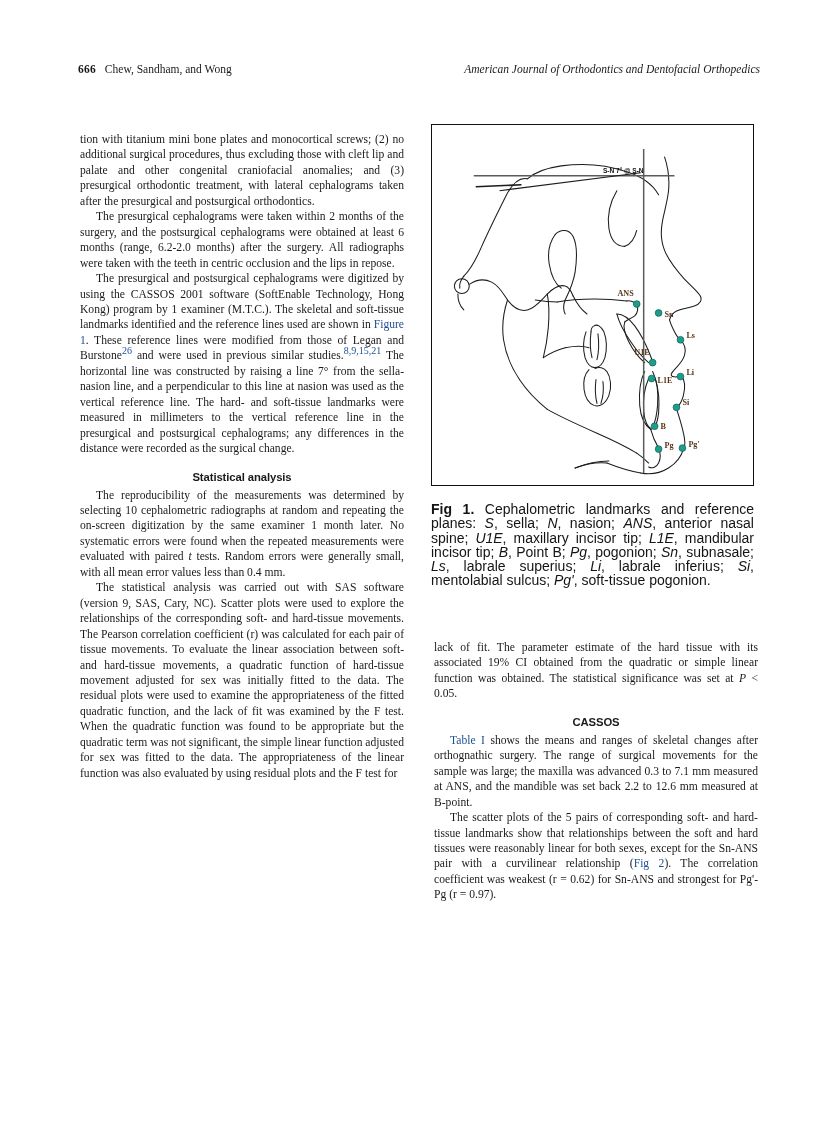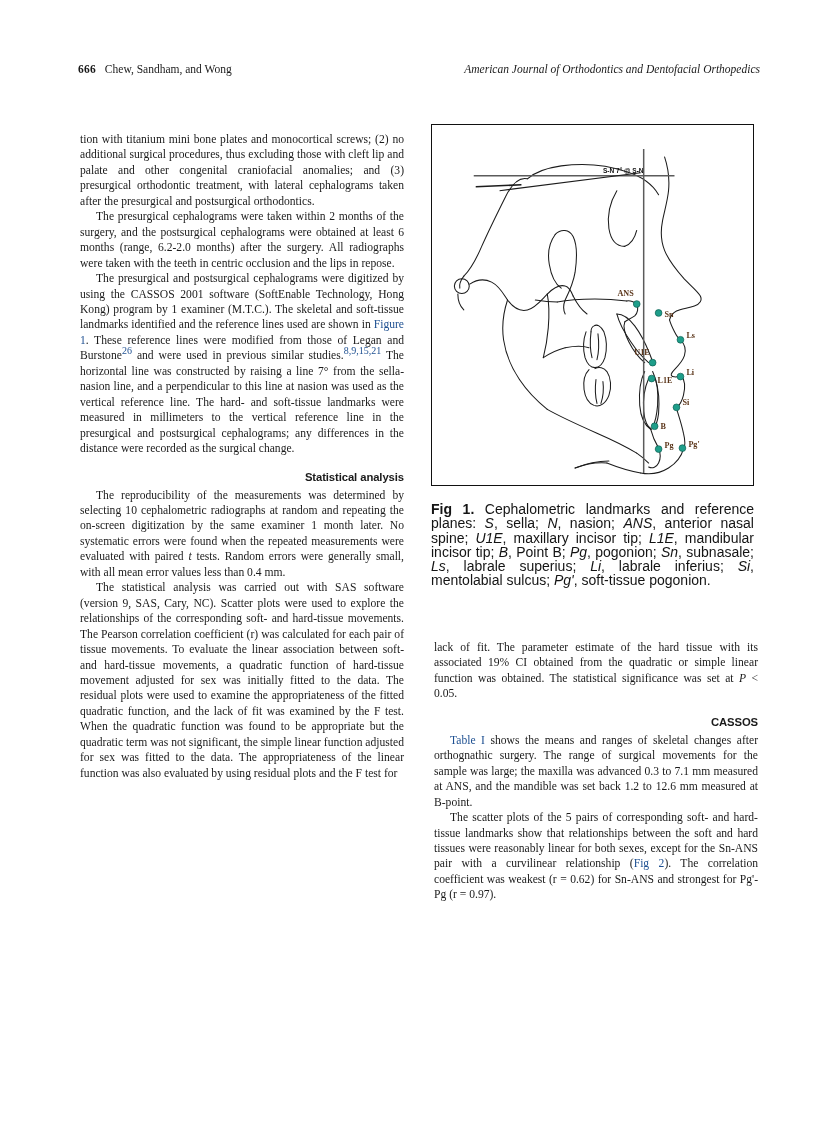--- a/index.html
+++ b/index.html
@@ -81,21 +81,21 @@
   .col p.noindent {
     text-indent: 0;
   }
 
   h3.subhead {
     font-family: "Liberation Sans", sans-serif;
     font-size: 11.3px;
     font-weight: bold;
     margin: 13px 0 4px 0;
     line-height: 14px;
-    text-align: right;
+    text-align: center;
     letter-spacing: -0.1px;
   }
   h3.subhead.caps {
     text-transform: none;
   }
 
   .lnk { color: #1d4f91; }
   sup { font-size: 10px; vertical-align: super; line-height: 0; }
   i, em { font-style: italic; }
 
@@ -277,19 +277,19 @@
     </div>
 
     <div class="figcaption"><span class="figlabel">Fig 1.</span><span> Cephalometric landmarks and reference planes: </span><i>S</i><span>, sella; </span><i>N</i><span>, nasion; </span><i>ANS</i><span>, anterior nasal spine; </span><i>U1E</i><span>, maxillary incisor tip; </span><i>L1E</i><span>, mandibular incisor tip; </span><i>B</i><span>, Point B; </span><i>Pg</i><span>, pogonion; </span><i>Sn</i><span>, subnasale; </span><i>Ls</i><span>, labrale superius; </span><i>Li</i><span>, labrale inferius; </span><i>Si</i><span>, mentolabial sulcus; </span><i>Pg'</i><span>, soft-tissue pogonion.</span></div>
   </div>
 
   <div class="col col-right">
     <p class="noindent"><span>lack of fit. The parameter estimate of the hard tissue with its associated 19% CI obtained from the quadratic or simple linear function was obtained. The statistical significance was set at </span><i>P</i><span> &lt; 0.05.</span></p>
 
     <h3 class="subhead caps">CASSOS</h3>
 
-    <p class="indent"><span class="lnk">Table I</span><span> shows the means and ranges of skeletal changes after orthognathic surgery. The range of surgical movements for the sample was large; the maxilla was advanced 0.3 to 7.1 mm measured at ANS, and the mandible was set back 1.2 to 12.6 mm measured at B-point.</span></p>
+    <p class="indent"><span class="lnk">Table I</span><span> shows the means and ranges of skeletal changes after orthognathic surgery. The range of surgical movements for the sample was large; the maxilla was advanced 0.3 to 7.1 mm measured at ANS, and the mandible was set back 2.2 to 12.6 mm measured at B-point.</span></p>
 
     <p class="indent"><span>The scatter plots of the 5 pairs of corresponding soft- and hard-tissue landmarks show that relationships between the soft and hard tissues were reasonably linear for both sexes, except for the Sn-ANS pair with a curvilinear relationship (</span><span class="lnk">Fig 2</span><span>). The correlation coefficient was weakest (r = 0.62) for Sn-ANS and strongest for Pg'-Pg (r = 0.97).</span></p>
 
   </div>
 
 </div>
 
 </body></html>

